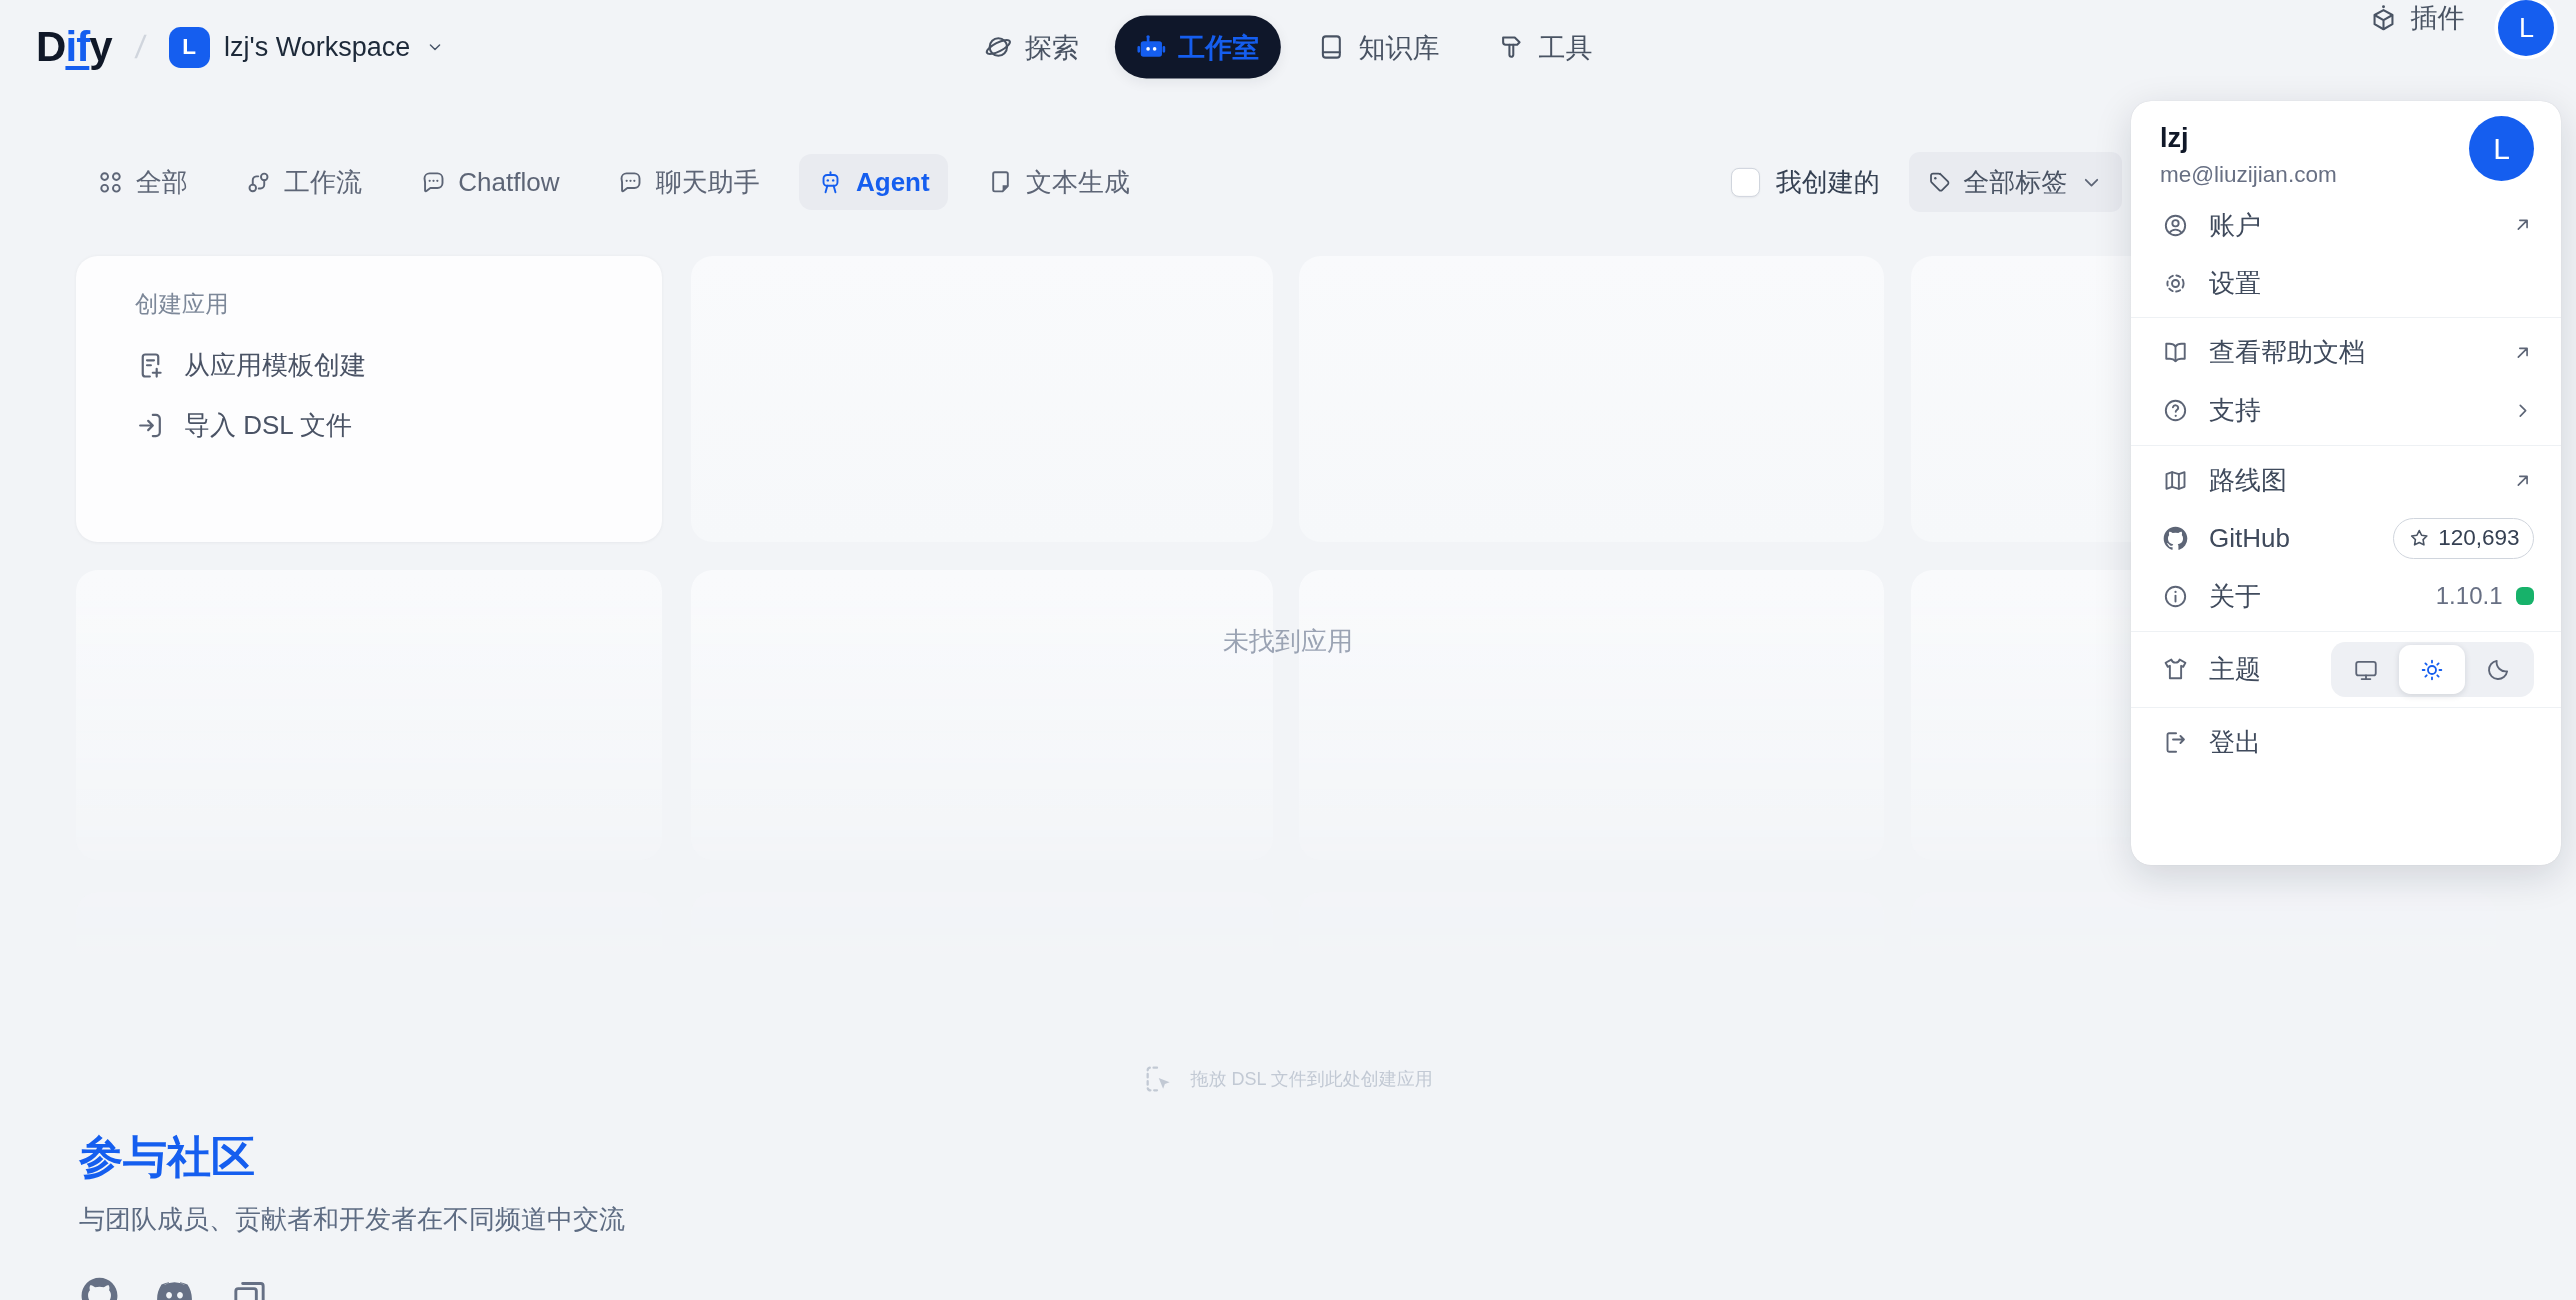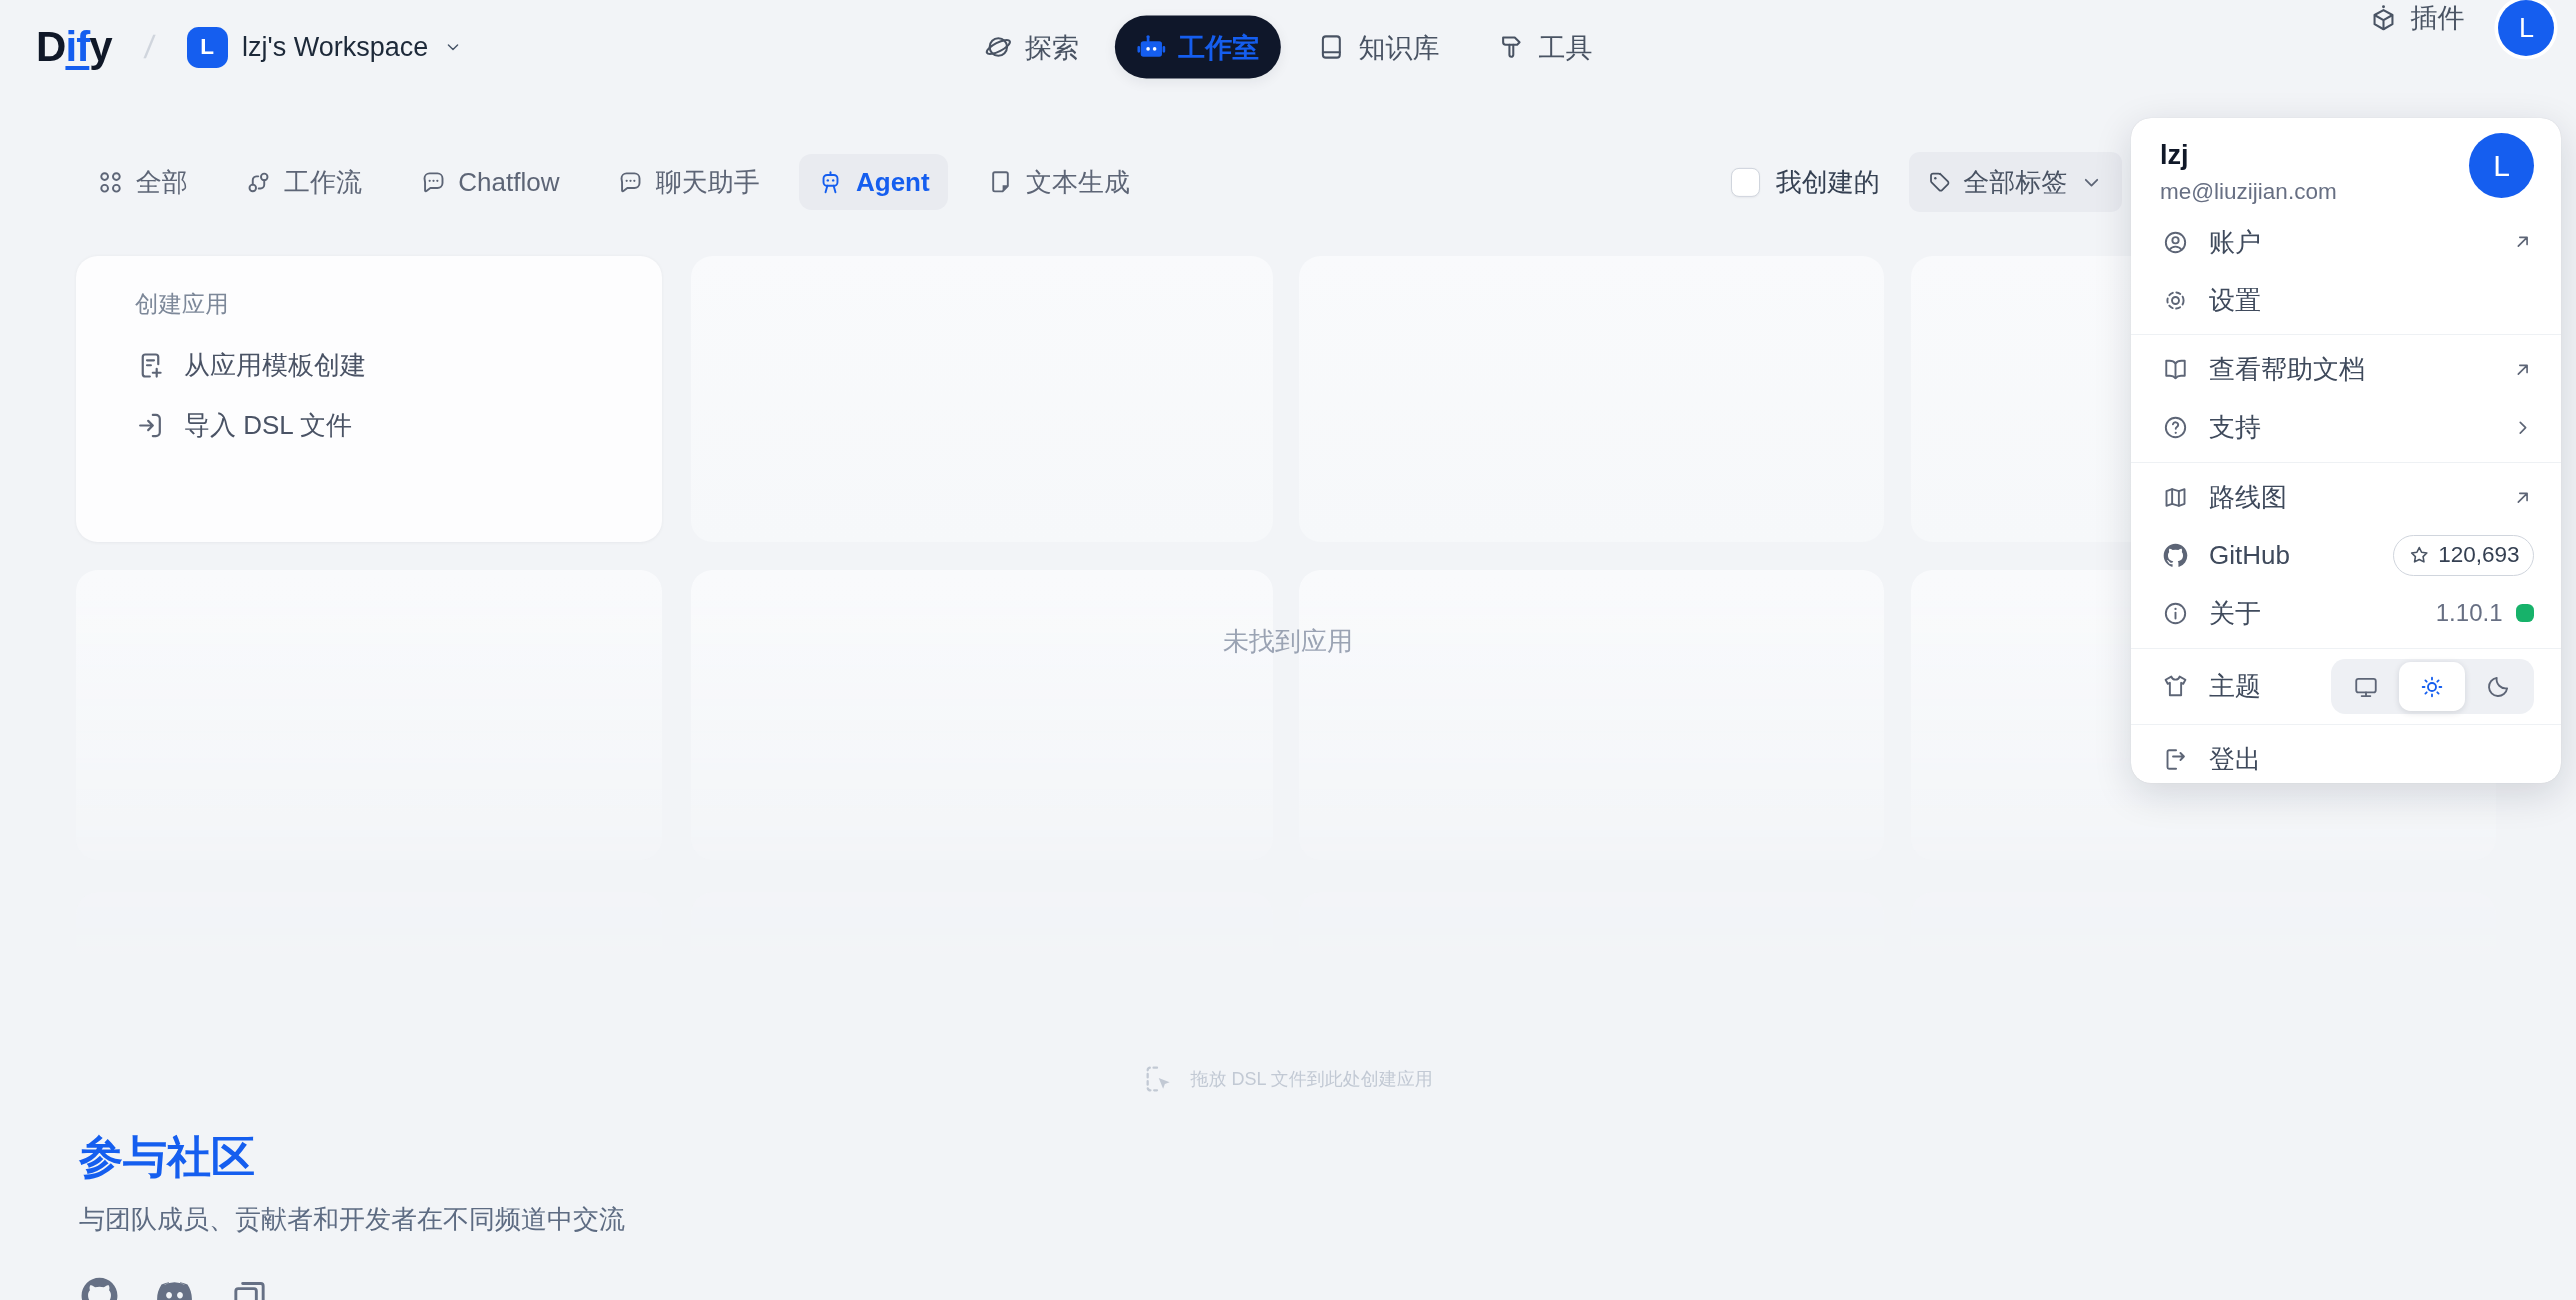--- a/index.html
+++ b/index.html
@@ -10,21 +10,21 @@
     color:#354052;
     position:relative;
     overflow:hidden;
   }
   .page { position:absolute; inset:0; }
   svg { display:block; }
   .ic { stroke:currentColor; fill:none; stroke-width:1.7; stroke-linecap:round; stroke-linejoin:round; }
 
   
   .hdr { position:absolute; top:0; left:0; width:100%; height:94px; z-index:5; }
-  .hdr-left { position:absolute; left:36px; top:0; height:94px; display:flex; align-items:center; gap:33px; }
+  .hdr-left { position:absolute; left:36px; top:0; height:94px; display:flex; align-items:center; gap:24px; }
   .logo { font-size:42px; font-weight:800; color:#101828; letter-spacing:-0.9px; cursor:pointer; }
   .logo-hl { color:#155eef; text-decoration:underline; text-decoration-thickness:3.6px; text-underline-offset:4.5px; }
   .slash { font-size:32px; color:#d0d5dd; font-weight:300; transform:skewX(-8deg); }
   .ws { display:flex; align-items:center; gap:14.4px; cursor:pointer; }
   .ws-avatar { width:41px; height:41px; border-radius:11.7px; background:#155eef; color:#fff; font-size:22.5px; font-weight:700; display:flex; align-items:center; justify-content:center; }
   .ws-name { font-size:27px; font-weight:500; color:#1d2939; }
   .ws .chev { color:#475467; }
 
   .hdr-nav { position:absolute; left:50%; top:50%; transform:translate(-50%,-50%); display:flex; align-items:center; gap:14.4px; }
   .nav-item { display:flex; align-items:center; gap:12.6px; padding:13.5px 21.6px; border-radius:898px; font-size:27px; font-weight:500; color:#495363; cursor:pointer; }
@@ -73,21 +73,21 @@
   .drop-hint svg { width:32px; height:32px; }
 
   
   .community { position:absolute; left:79px; top:1128px; z-index:2; }
   .community-title { font-size:44px; font-weight:800; color:#155eef; cursor:pointer; }
   .community-sub { margin-top:15.3px; font-size:26px; color:#5d6b82; }
   .community-links { margin-top:38px; display:flex; align-items:center; gap:34px; }
   .soc { width:41px; height:41px; color:#667085; cursor:pointer; }
 
   
-  .dropdown { position:absolute; left:2131px; top:118px; width:430px; height:665px; background:#ffffff; border-radius:20px;
+  .dropdown { position:absolute; left:2131px; top:101px; width:430px; height:764px; background:#ffffff; border-radius:20px;
     box-shadow:0 10.8px 38px rgba(16,24,40,.14), 0 0 0.9px rgba(16,24,40,.18); z-index:10; overflow:hidden; padding-bottom:12.6px; }
   .dd-user { position:relative; height:95px; padding:21.6px 25px 0 29px; }
   .dd-name { font-size:27px; font-weight:600; color:#101828; }
   .dd-email { margin-top:8px; font-size:22.5px; color:#676f83; }
   .dd-avatar { position:absolute; right:27px; top:15.3px; width:65px; height:65px; border-radius:50%; background:#155eef; color:#fff; font-size:30px; font-weight:500; display:flex; align-items:center; justify-content:center; }
   .dd-row { height:58px; display:flex; align-items:center; gap:20px; padding:0 27px 0 31px; cursor:pointer; }
   .dd-row .lead { width:27px; height:27px; color:#5d6576; flex:none; }
   .dd-label { font-size:26px; font-weight:500; color:#3f4a5c; flex:1; }
   .dd-adorn { color:#5d6576; }
   .dd-adorn svg { width:23.4px; height:23.4px; }

